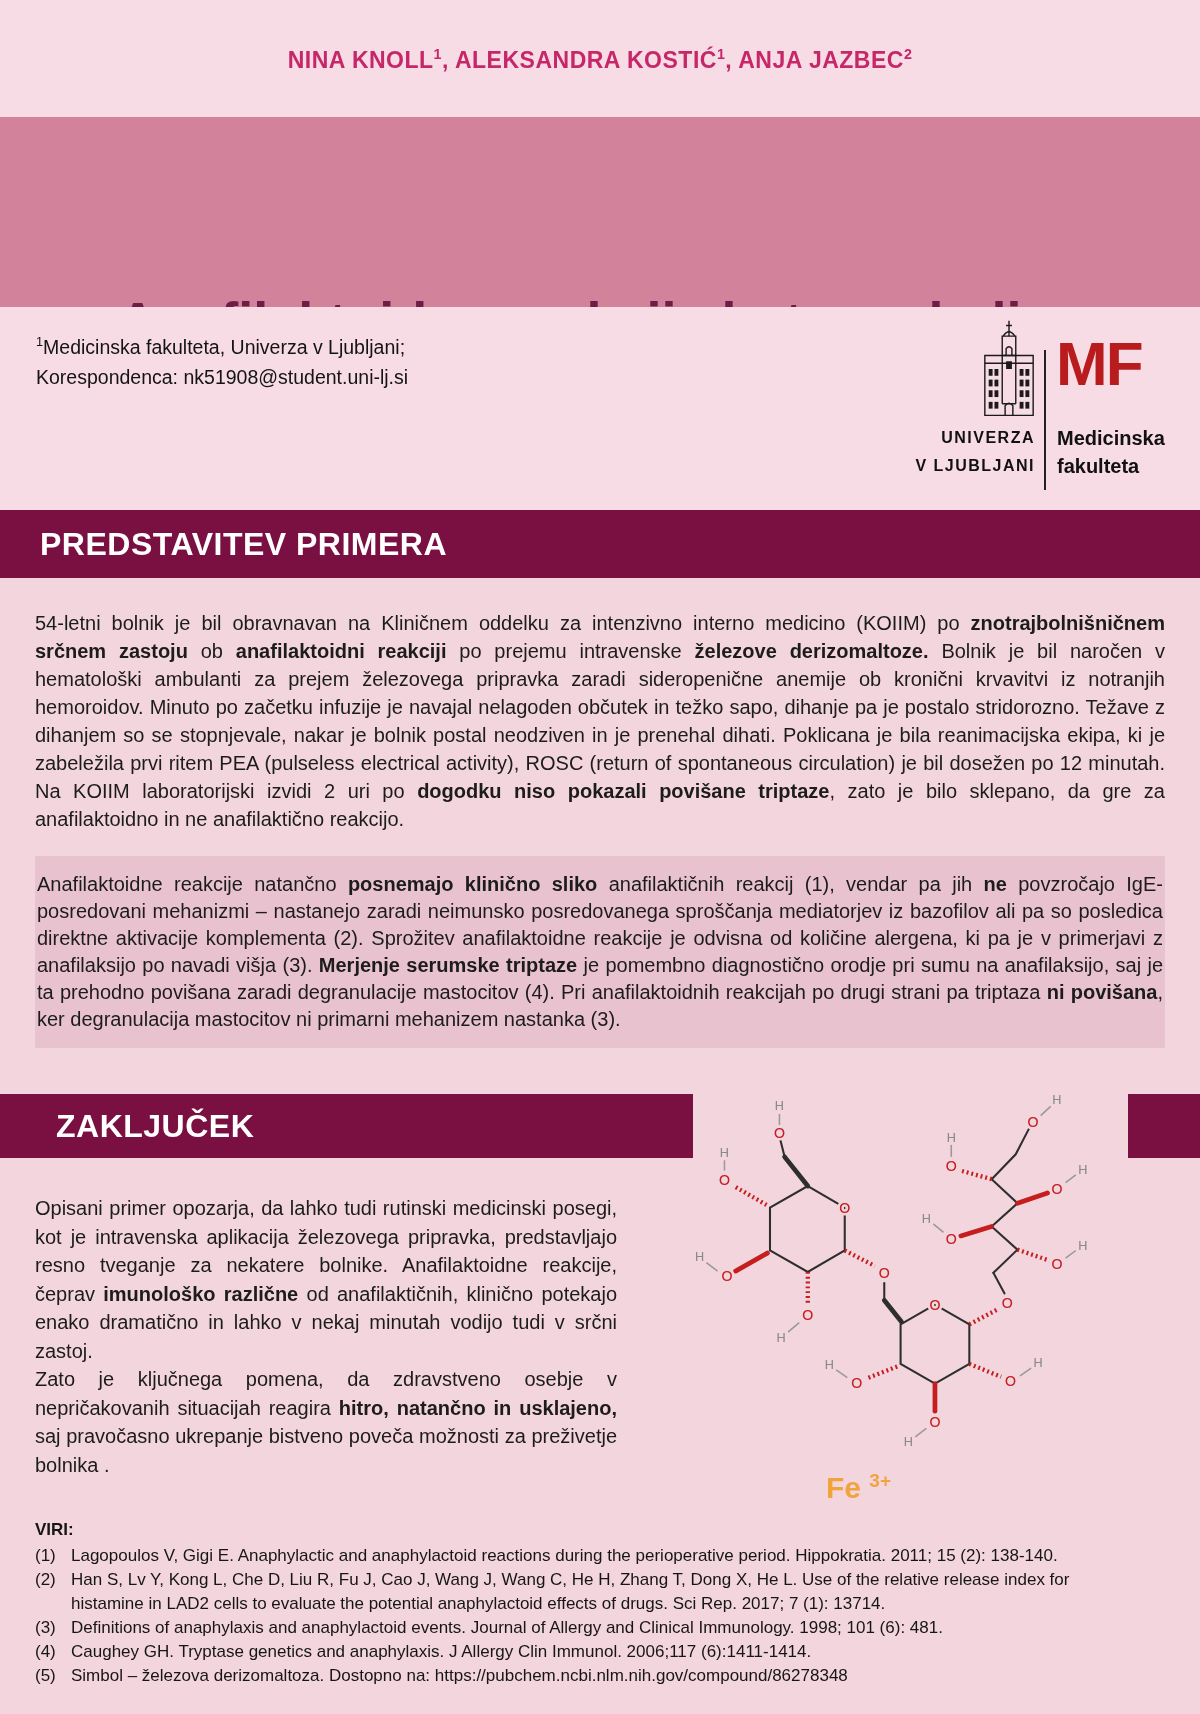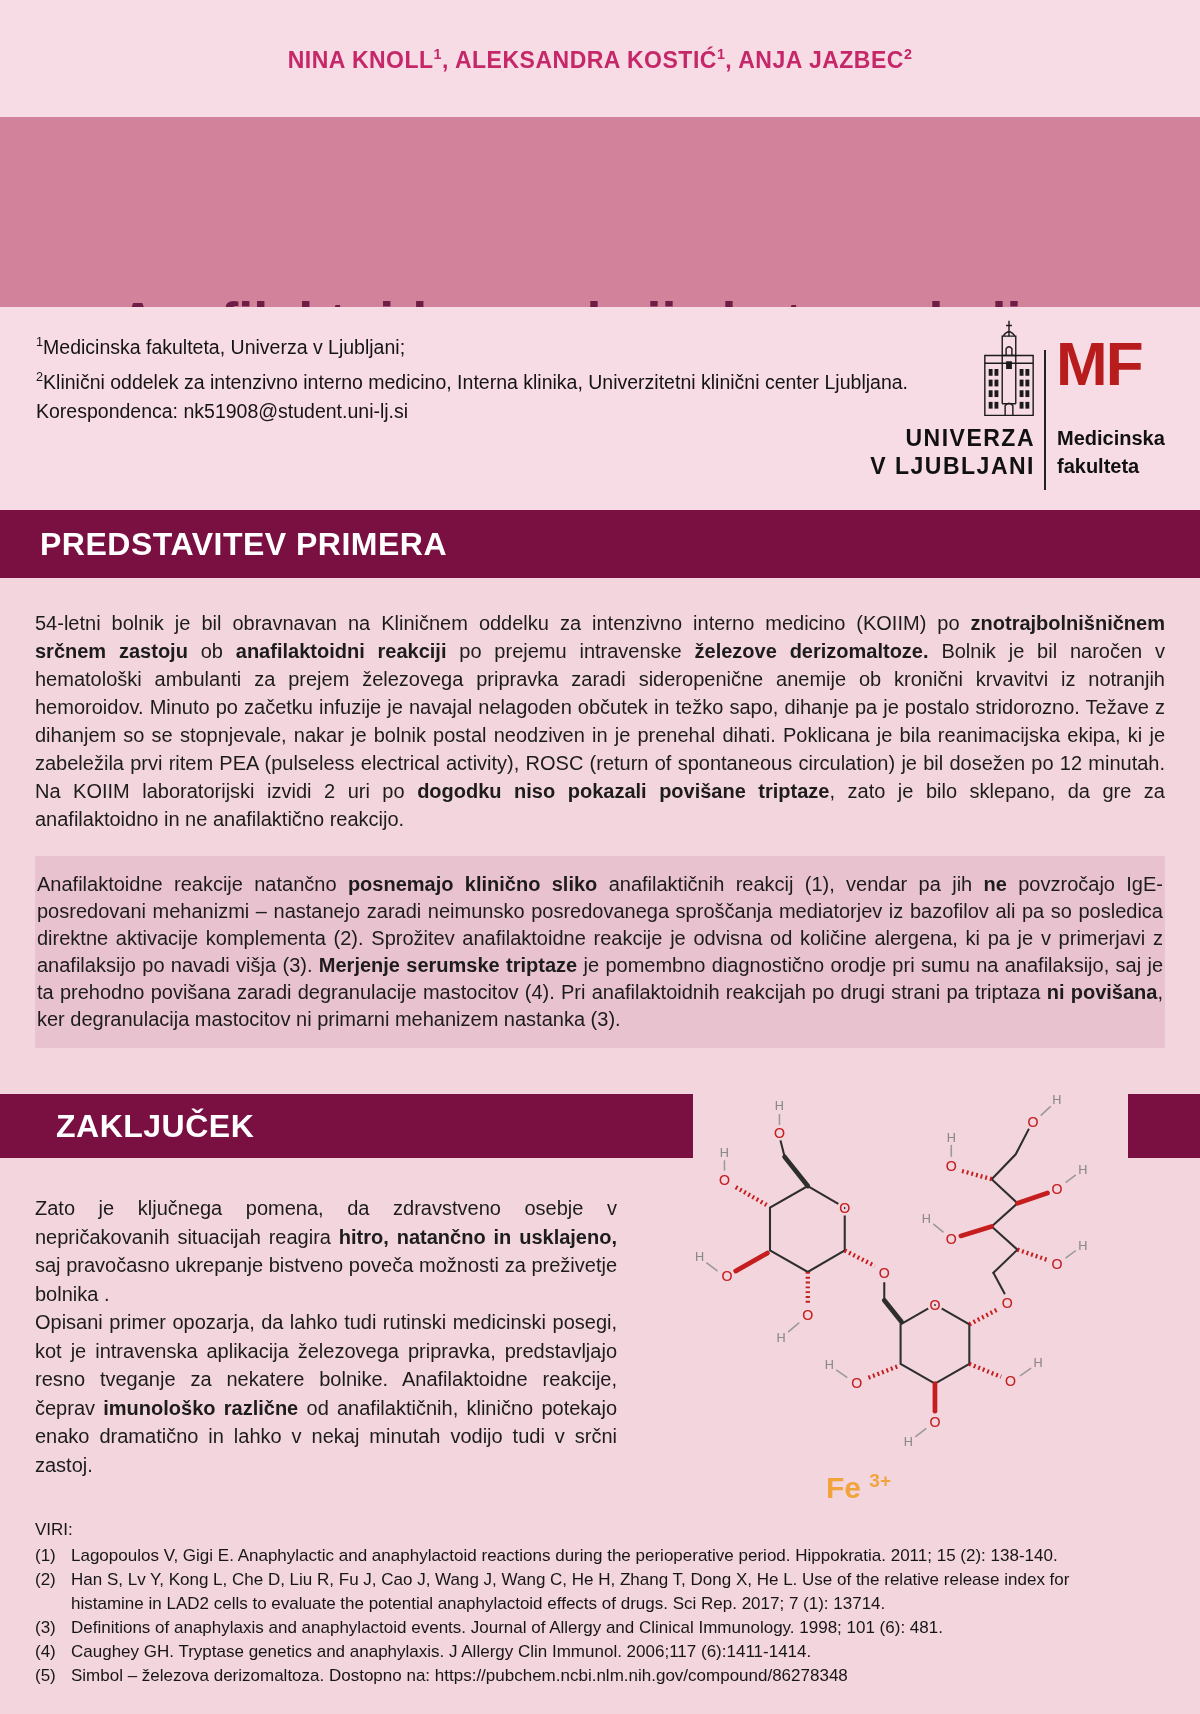--- a/index.html
+++ b/index.html
@@ -19,21 +19,21 @@
   .title{top:139px;left:0;width:1200px;text-align:center;color:#701d46;
     font-size:54px;font-weight:700;line-height:73px;white-space:pre-wrap;}
   
   .affil-strip{top:307px;left:0;width:1200px;height:203px;background:#f7dbe5;}
   .affil{top:327px;left:36px;width:880px;font-size:19.5px;line-height:30px;color:#141414;}
   .affil sup{font-size:.65em;}
   
   .ul-building{top:318px;left:980px;}
   .ul-divider{top:350px;left:1044px;width:2px;height:140px;background:#222;}
   .ul-mf{top:333px;left:1056px;font-size:62px;font-weight:800;color:#b91c1c;letter-spacing:-2px;line-height:1;}
-  .ul-univ{top:424px;left:835px;width:200px;text-align:right;font-size:23px;font-weight:700;
+  .ul-univ{top:424px;left:835px;width:200px;text-align:right;font-size:16px;font-weight:700;
     letter-spacing:1.5px;color:#111;line-height:28px;}
   .ul-fak{top:424px;left:1057px;font-size:20px;font-weight:700;color:#111;line-height:28px;}
   
   .band{background:#7a0f42;color:#ffffff;font-size:32px;font-weight:700;letter-spacing:.5px;}
   .band .bt{padding-left:40px;}
   .band1{top:510px;left:0;width:1200px;height:68px;line-height:68px;}
   .band2{top:1094px;left:0;width:677px;height:64px;line-height:64px;padding-left:16px;}
   .rblock{top:1094px;left:1128px;width:72px;height:64px;background:#7a0f42;}
   
   .case-text{top:596px;left:35px;width:1130px;font-size:20px;line-height:28px;
@@ -50,21 +50,21 @@
   .wedge{stroke-width:5.5;}
   .redb{stroke:#c41e1e;}
   .hash{stroke:#c41e1e;stroke-width:5;stroke-dasharray:2.2 3.4;stroke-linecap:butt;}
   .hb{stroke:#999;stroke-width:1.8;}
   .oat{fill:#c41e1e;font:400 17px "DejaVu Sans",sans-serif;text-anchor:middle;
     stroke:#f3d5de;stroke-width:6px;paint-order:stroke;}
   .hat{fill:#8a8a8a;font:400 15px "DejaVu Sans",sans-serif;text-anchor:middle;
     stroke:#f3d5de;stroke-width:6px;paint-order:stroke;}
   
   .viri{top:1520px;left:35px;width:1075px;color:#161616;}
-  .viri-h{font-size:17px;font-weight:400;margin-bottom:4px;}
+  .viri-h{font-size:17px;font-weight:700;margin-bottom:4px;}
   .ref{display:flex;font-size:17px;line-height:24px;}
   .ref .num{width:36px;flex:none;}
   .ref .txt{flex:1;}
   
   .bsvg *{vector-effect:non-scaling-stroke;}
 </style>
 </head>
 <body>
 
 <div id="poster">
@@ -76,21 +76,20 @@
 
   <div class="abs title-band"></div>
   <div class="abs title">
     <div>Anafilaktoidna reakcija kot  posledica</div>
     <div>aplikacije železove derizomaltoze</div>
   </div>
 
   <div class="abs affil-strip"></div>
   <div class="abs affil">
     <div><sup>1</sup><span>Medicinska fakulteta, Univerza v Ljubljani;</span></div>
-    <div><sup>2</sup><span>Klinični oddelek za intenzivno interno medicino,  Interna klinika, Univerzitetni klinični center Ljubljana.</span></div>
     <div><span>Korespondenca: nk51908@student.uni-lj.si</span></div>
   </div>
 
   <svg class="abs ul-building bsvg" width="58" height="102" viewBox="0 0 60 104" fill="none" stroke="#1a1a1a" stroke-width="1.4">
     <path d="M30 2v16M27 7h6"></path>
     <path d="M24 18q6-9 12 0"></path>
     <rect x="23" y="18" width="14" height="20"></rect>
     <path d="M27 38v-7q3-4 6 0v7"></path>
     <rect x="5" y="38" width="50" height="62"></rect>
     <path d="M5 46h50M23 38v50M37 38v50M23 88h14"></path>
@@ -131,22 +130,22 @@
     <div class="bt">PREDSTAVITEV PRIMERA</div>
   </div>
   <div class="abs case-text"><span>54-letni bolnik je bil obravnavan na Kliničnem oddelku za intenzivno interno medicino  (KOIIM) po </span><b>znotrajbolnišničnem srčnem zastoju</b><span> ob </span><b>anafilaktoidni reakciji</b><span> po prejemu  intravenske </span><b>železove derizomaltoze.</b><span> Bolnik je bil naročen v hematološki ambulanti  za prejem železovega pripravka zaradi sideropenične anemije ob kronični krvavitvi iz  notranjih hemoroidov. Minuto po začetku infuzije je navajal nelagoden občutek in težko  sapo, dihanje pa je postalo stridorozno. Težave z dihanjem so se stopnjevale, nakar je bolnik  postal neodziven in je prenehal dihati. Poklicana je bila reanimacijska ekipa, ki je zabeležila  prvi ritem PEA (pulseless electrical activity), ROSC (return of spontaneous circulation) je  bil dosežen po 12 minutah. Na KOIIM laboratorijski izvidi 2 uri po </span><b>dogodku niso pokazali  povišane triptaze</b><span>, zato je bilo sklepano, da gre za anafilaktoidno in ne anafilaktično  reakcijo.</span></div>
   <div class="abs hl-box"><span>Anafilaktoidne reakcije natančno </span><b>posnemajo klinično sliko</b><span> anafilaktičnih reakcij (1), vendar pa  jih </span><b>ne</b><span> povzročajo IgE-posredovani mehanizmi – nastanejo zaradi neimunsko posredovanega  sproščanja mediatorjev iz bazofilov ali pa so posledica direktne aktivacije komplementa (2).  Sprožitev anafilaktoidne reakcije je odvisna od količine alergena, ki pa je v primerjavi z  anafilaksijo po navadi višja (3). </span><b>Merjenje serumske triptaze</b><span> je pomembno diagnostično orodje  pri sumu na anafilaksijo, saj je ta prehodno povišana zaradi degranulacije mastocitov (4).  Pri anafilaktoidnih reakcijah po drugi strani pa triptaza </span><b>ni povišana</b><span>, ker degranulacija  mastocitov ni primarni mehanizem nastanka (3).</span></div>
 
   <div class="abs band band2">
     <div class="bt">ZAKLJUČEK</div>
   </div>
   <div class="abs rblock"></div>
   <div class="abs conclusion">
+    <div><span>Opisani primer opozarja, da lahko tudi rutinski medicinski posegi, kot je intravenska  aplikacija železovega pripravka, predstavljajo resno tveganje za nekatere bolnike.  Anafilaktoidne reakcije, čeprav </span><b>imunološko različne</b><span> od anafilaktičnih, klinično potekajo  enako dramatično in lahko v nekaj minutah vodijo tudi v srčni zastoj.</span></div>
     <div><span>Zato je ključnega  pomena, da zdravstveno osebje v nepričakovanih  situacijah  reagira </span><b>hitro,  natančno in  usklajeno,</b><span> saj pravočasno ukrepanje bistveno poveča možnosti za preživetje bolnika .</span></div>
-    <div><span>Opisani primer opozarja, da lahko tudi rutinski medicinski posegi, kot je intravenska  aplikacija železovega pripravka, predstavljajo resno tveganje za nekatere bolnike.  Anafilaktoidne reakcije, čeprav </span><b>imunološko različne</b><span> od anafilaktičnih, klinično potekajo  enako dramatično in lahko v nekaj minutah vodijo tudi v srčni zastoj.</span></div>
   </div>
 
   <svg class="abs molecule" width="464" height="421" viewBox="0 0 540 490">
 
     <path class="bnd" d="M172 170L215 195L215 245L172 270L128 245L128 195Z"></path>
     <path class="bnd wedge" d="M172 170L145 136"></path>
     <path class="bnd" d="M145 136L140 116"></path>
     <path class="hb" d="M139 99L139 86"></path>
     <path class="hash" d="M124 192L86 170"></path>
     <path class="hb" d="M75 152L75 140"></path>

